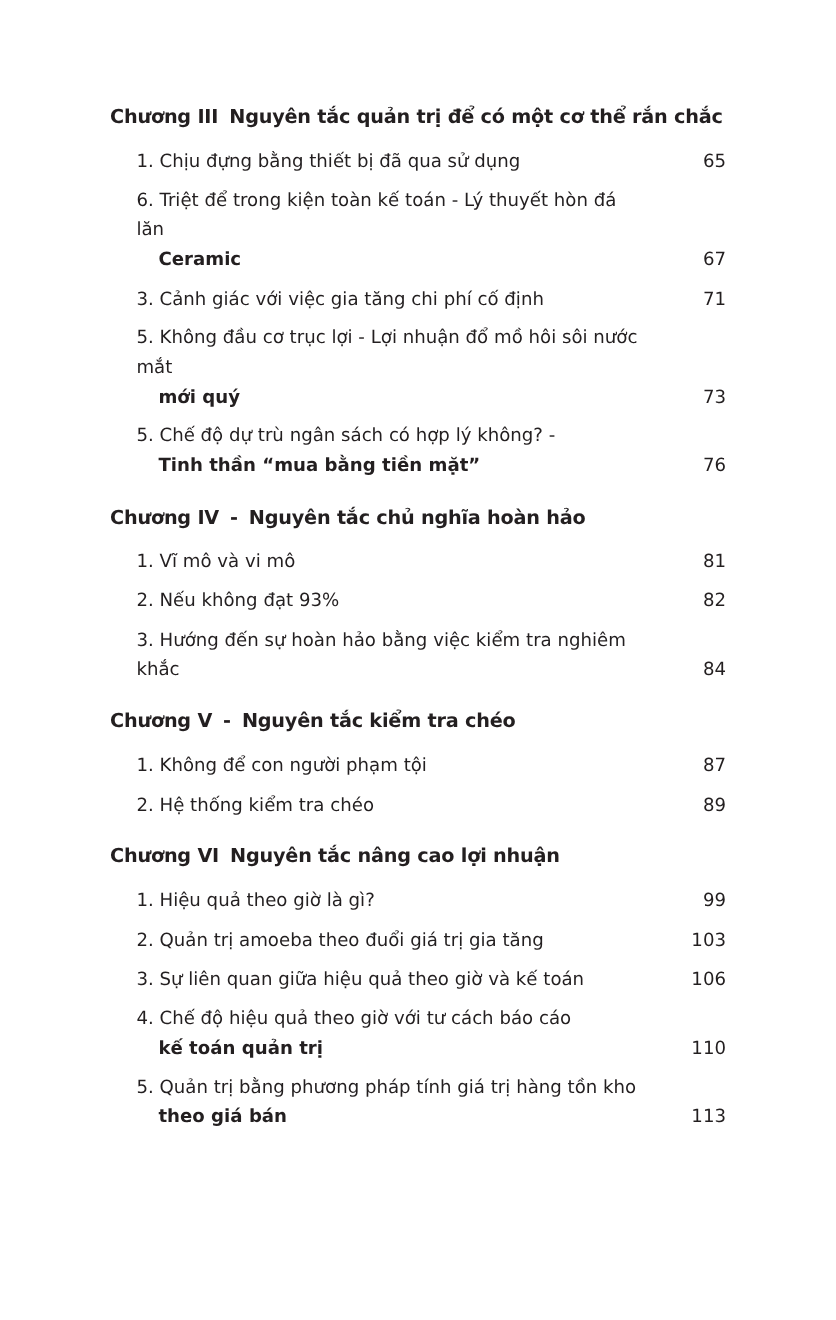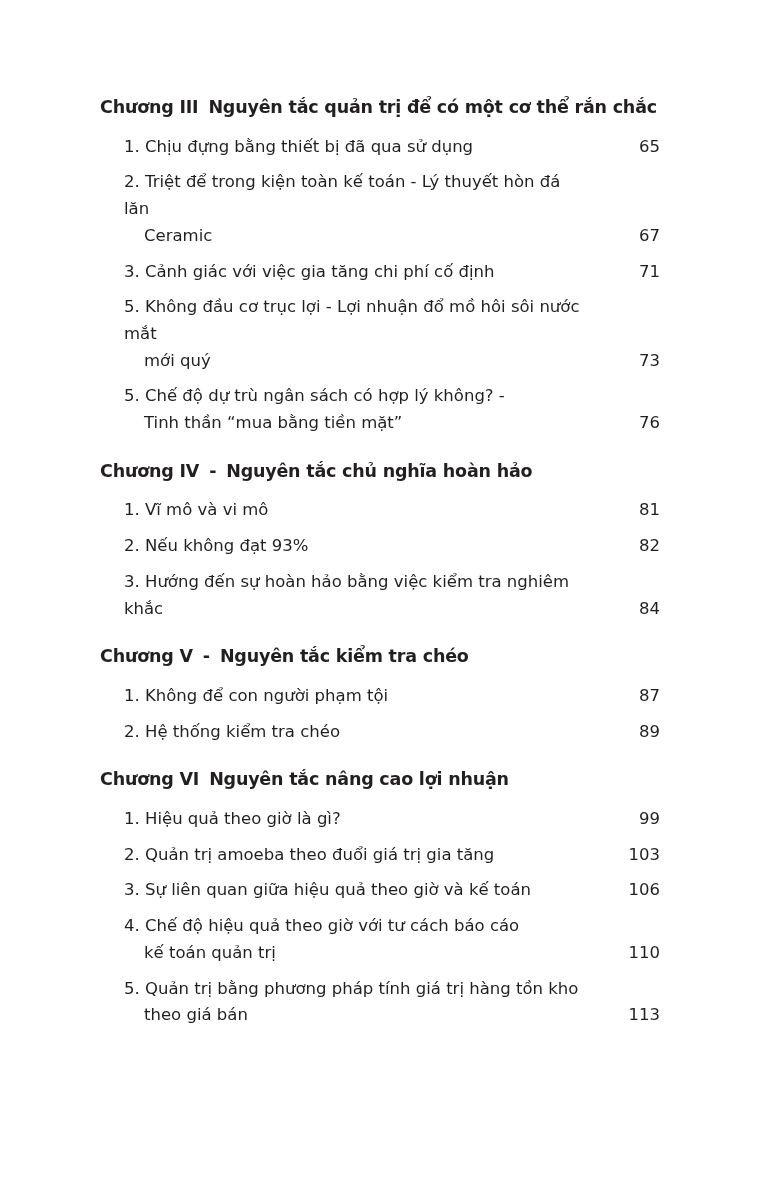--- a/index.html
+++ b/index.html
@@ -55,20 +55,21 @@
   }
   .entry-text {
     flex: 0 1 auto;
     max-width: 470px;
   }
   .entry-text .line {
     display: block;
   }
   .entry-text .line.indent {
     padding-left: 20px;
+    font-weight: bold;
   }
   .entry-page {
     flex: 0 0 auto;
     margin-left: 0;
     text-align: right;
     min-width: 34px;
     align-self: flex-end;
   }
   .entry.tight .entry-page {
     margin-left: 6px;
@@ -86,21 +87,21 @@
       <div class="chapter-block">
         <div class="chapter-heading"><span class="chap-label">Chương III</span><span class="chap-gap"></span><span>Nguyên tắc quản trị để có một cơ thể rắn chắc</span></div>
         <div class="entry">
           <span class="entry-text">
             <span class="line">1. Chịu đựng bằng thiết bị đã qua sử dụng</span>
           </span>
           <span class="entry-page">65</span>
         </div>
         <div class="entry">
           <span class="entry-text">
-            <span class="line">2. Triệt để trong kiện toàn kế toán - Lý thuyết hòn đá lăn</span>
+            <span class="line">6. Triệt để trong kiện toàn kế toán - Lý thuyết hòn đá lăn</span>
             <span class="line indent">Ceramic</span>
           </span>
           <span class="entry-page">67</span>
         </div>
         <div class="entry">
           <span class="entry-text">
             <span class="line">3. Cảnh giác với việc gia tăng chi phí cố định</span>
           </span>
           <span class="entry-page">71</span>
         </div>

